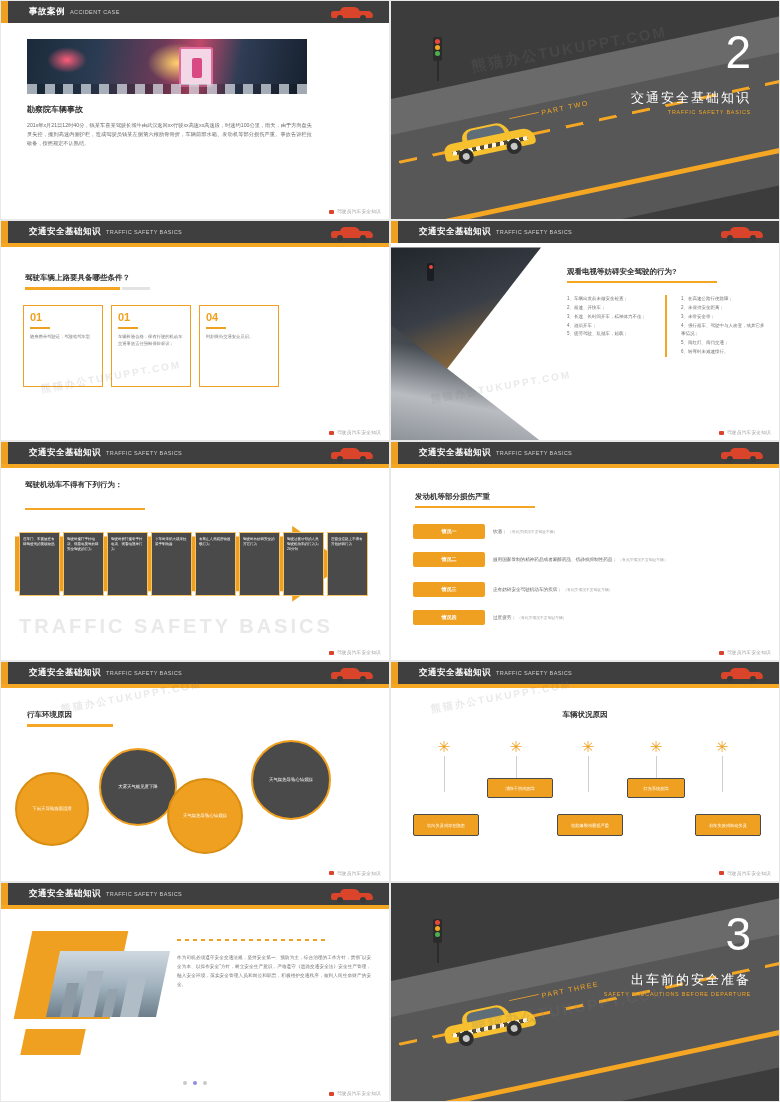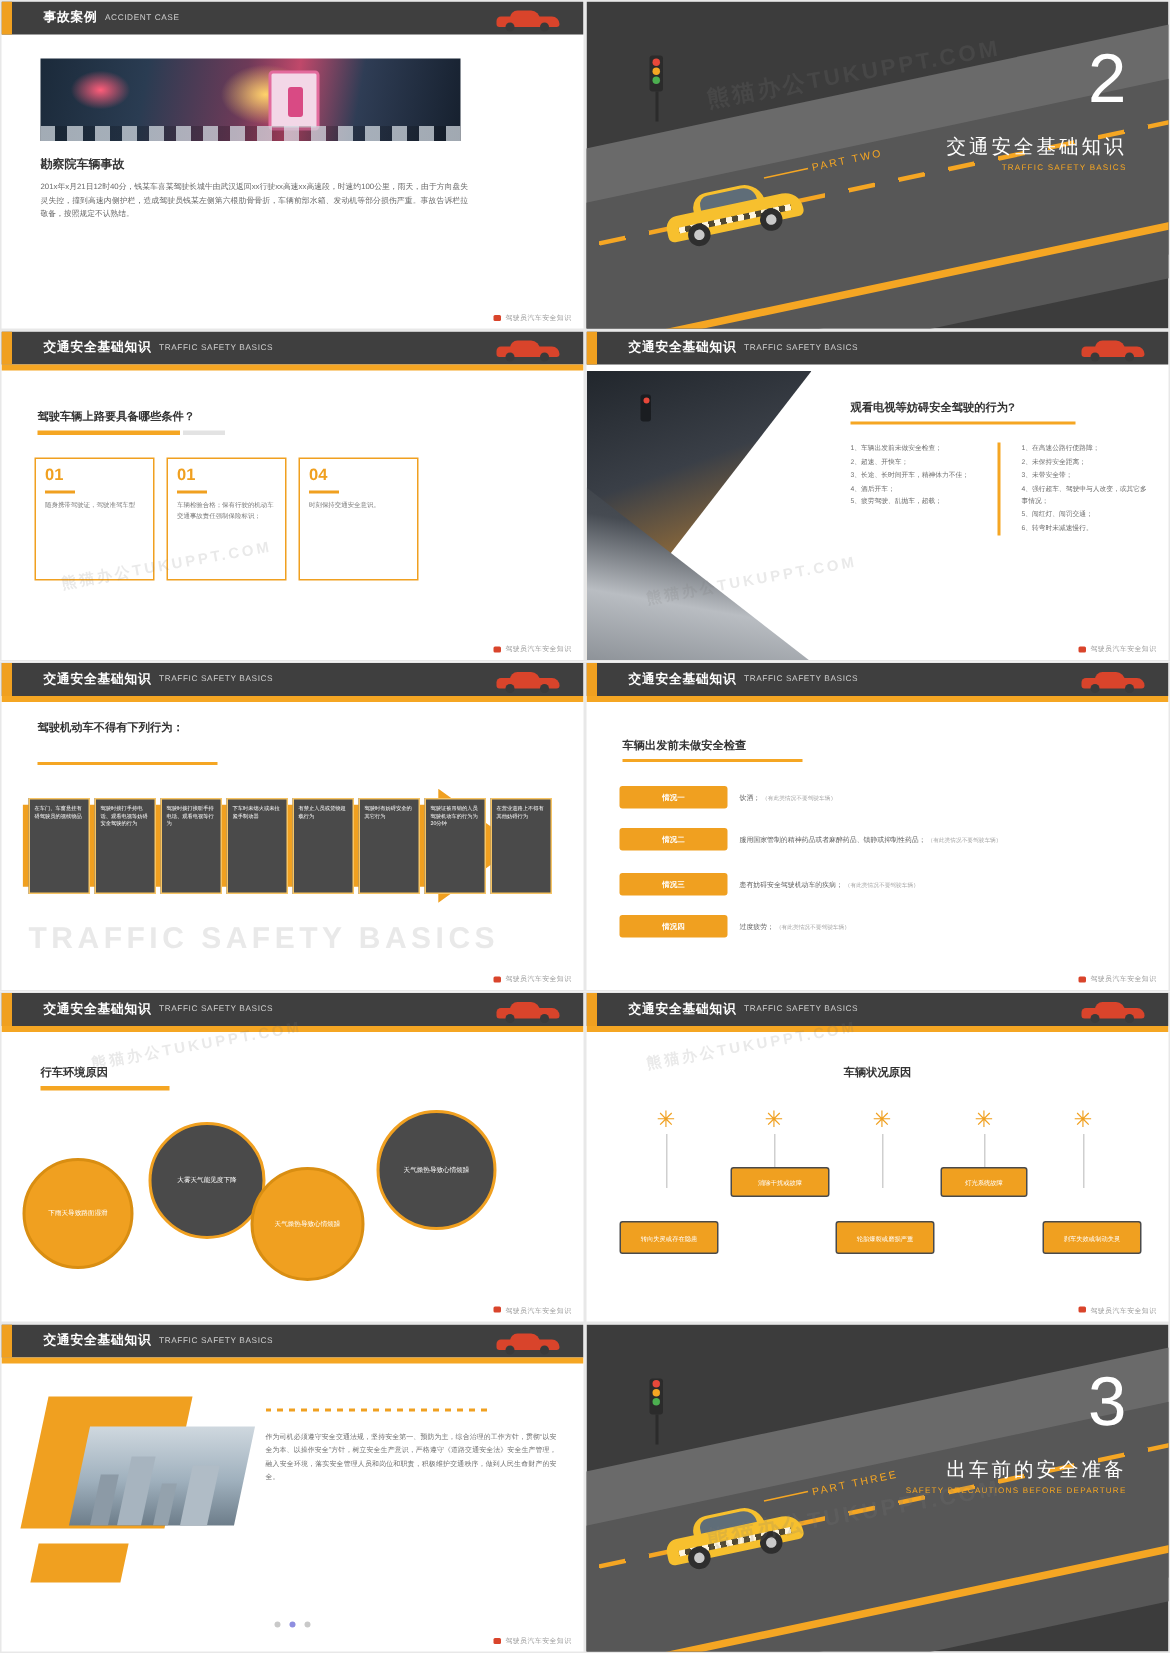--- a/index.html
+++ b/index.html
@@ -486,21 +486,21 @@
       <span class="t1">交通安全基础知识</span>
       <span class="t2">TRAFFIC SAFETY BASICS</span>
       <div class="car">
         <div class="top"></div>
           <div class="body"></div>
           <div class="w1"></div>
           <div class="w2"></div>
       </div>
     </div>
     <div class="hdr-strip"></div>
-    <div class="s6-title">车辆出发前未做安全检查</div>
+    <div class="s6-title">发动机等部分损伤严重</div>
     <div class="s6-rule"></div>
 
     <div class="pillrow" style="top:82px">
       <div class="pill">情况一</div>
       <div class="pilltx">
         <span>饮酒；</span>
         <span class="grey">（有此类情况不要驾驶车辆）</span>
       </div>
     </div>
     <div class="pillrow" style="top:110px">

